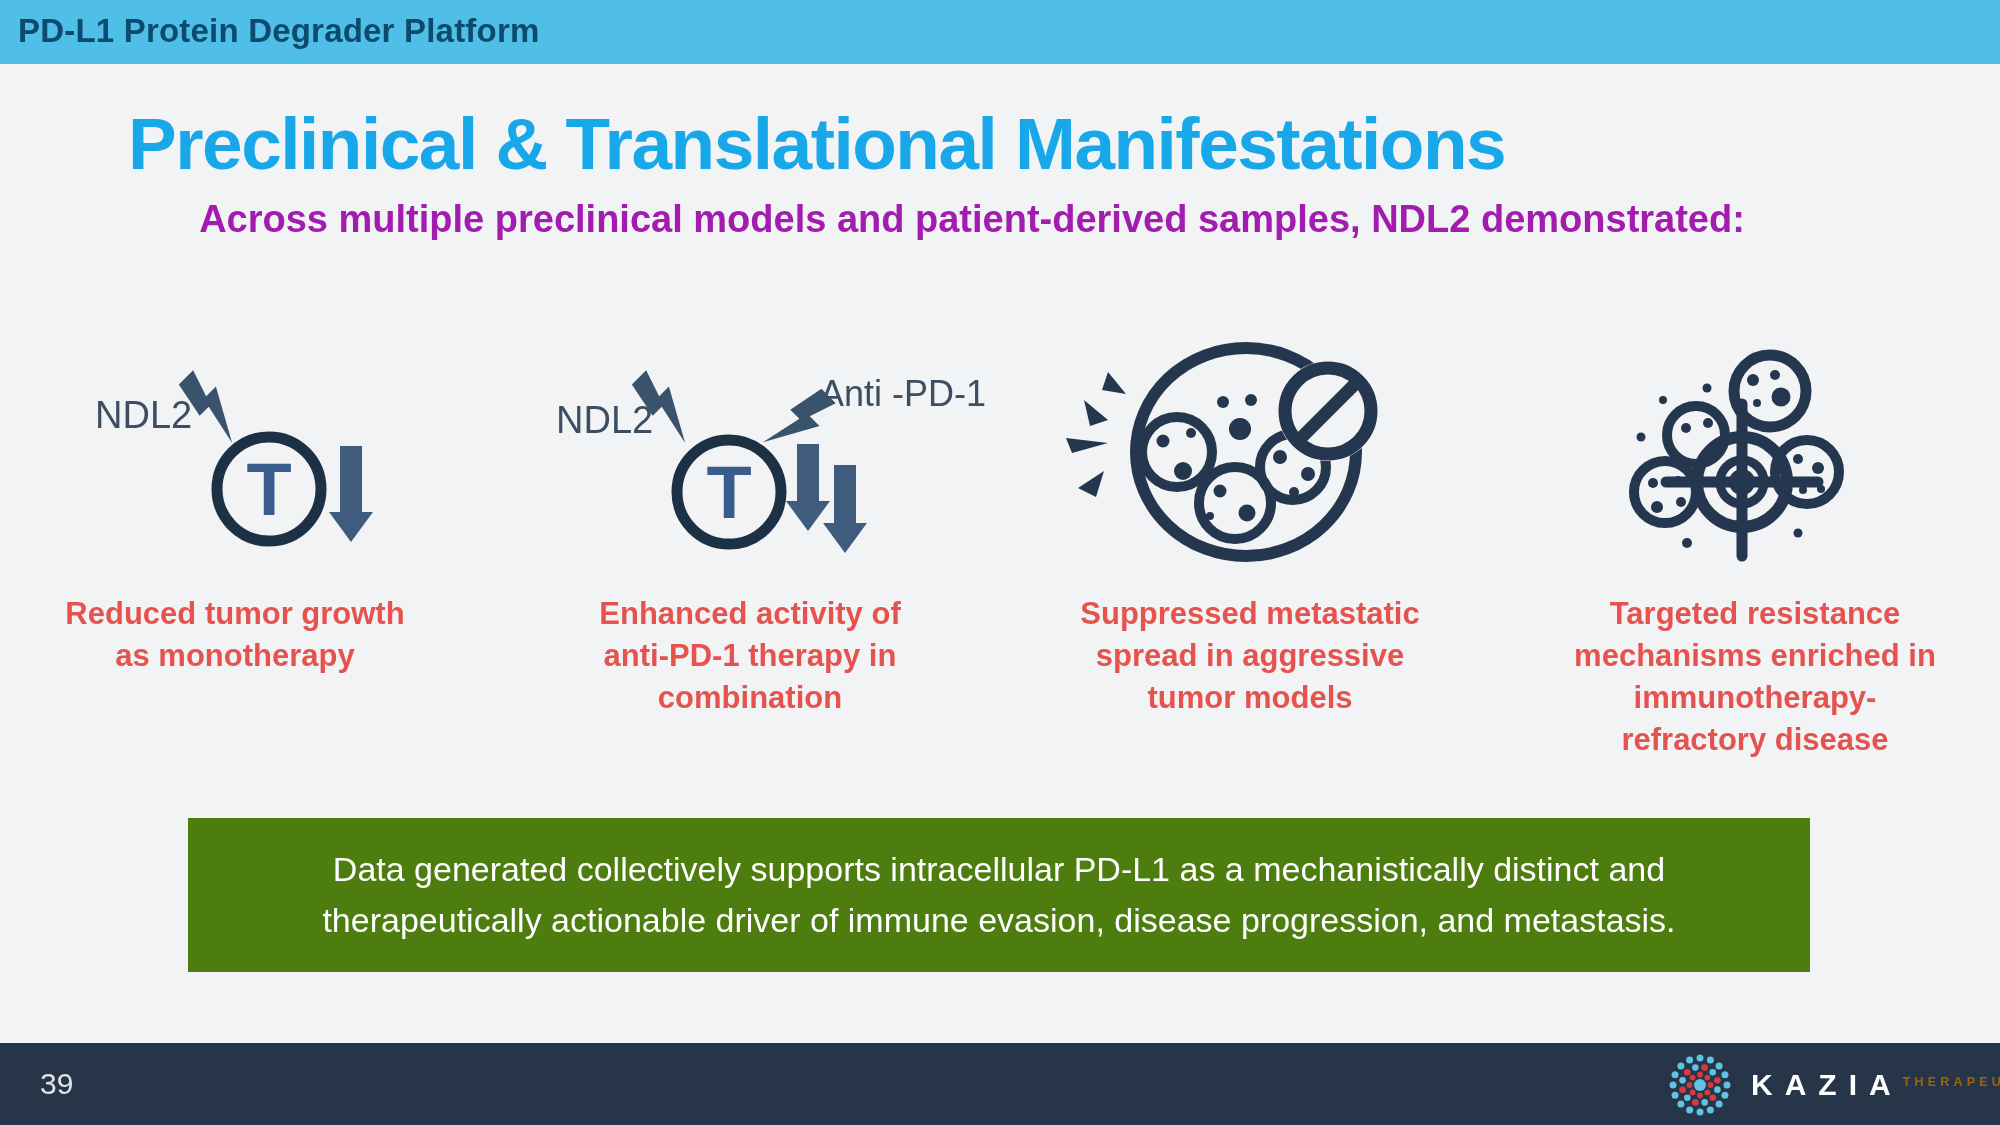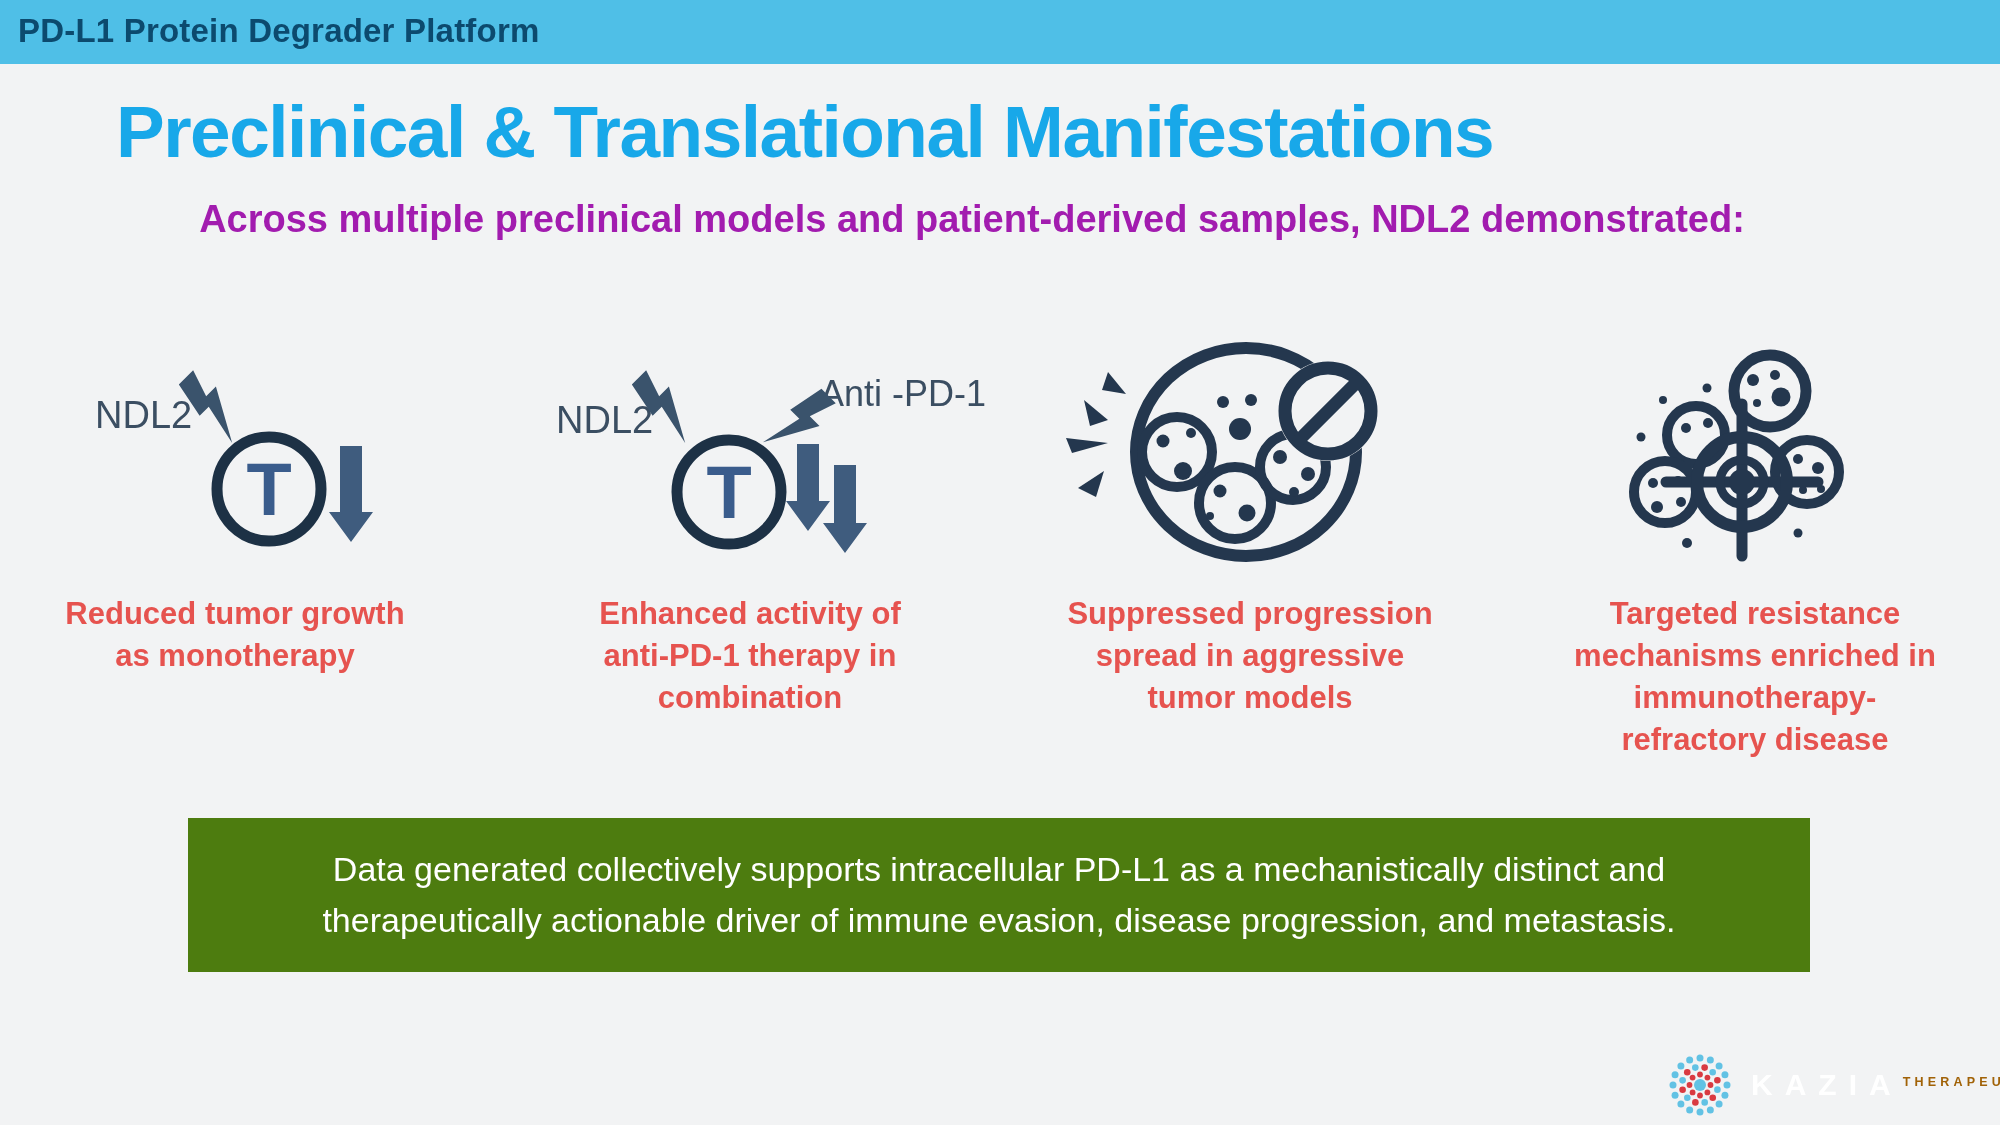--- a/index.html
+++ b/index.html
@@ -9,21 +9,21 @@
     background:#f2f3f4;font-family:"Liberation Sans",sans-serif;
   }
   
   .topbar{position:absolute;left:0;top:0;width:2000px;height:64px;background:#4fbfe7;}
   .topbar-title{
     padding-left:18px;line-height:62px;color:#0c4a6e;
     font-size:33px;font-weight:bold;letter-spacing:.2px;
   }
   
   .title{
-    position:absolute;left:112px;top:86px;margin:4px;
+    position:absolute;left:112px;top:86px;margin:16px;
     color:#18a8e9;font-size:73px;font-weight:bold;letter-spacing:-1.5px;white-space:nowrap;
   }
   .subtitle{
     position:absolute;left:0;top:198px;width:1920px;text-align:center;
     color:#a21caf;font-size:38px;font-weight:700;padding-left:24px;
   }
   
   .col{position:absolute;top:340px;height:420px;overflow:visible;}
   .col svg{display:block;overflow:visible;}
   .col-1{left:40px;width:390px;}
@@ -125,21 +125,21 @@
           <circle cx="258" cy="134" r="7"></circle>
           <circle cx="244" cy="152" r="5"></circle>
       </g>
 
       <g>
         <circle cx="278" cy="71" r="50" fill="#f2f3f4" stroke="none"></circle>
         <circle cx="278" cy="71" r="43" stroke-width="13"></circle>
         <line x1="249" y1="100" x2="307" y2="42" stroke-width="13" stroke-linecap="round"></line>
       </g>
     </svg>
-    <div class="caption">Suppressed progression
+    <div class="caption">Suppressed metastatic
 spread in aggressive
 tumor models</div>
   </section>
 
   <section class="col col-4">
     <svg width="420" height="230" viewBox="0 0 420 230" fill="none" stroke="#24374e">
 
       <g>
         <circle cx="225" cy="51" r="36" stroke-width="11"></circle>
         <circle cx="151" cy="95" r="29" stroke-width="10"></circle>
@@ -180,20 +180,23 @@
 mechanisms enriched in
 immunotherapy-
 refractory disease</div>
   </section>
 
   <div class="summary">
     <div>Data generated collectively supports intracellular PD-L1 as a mechanistically distinct and
 therapeutically actionable driver of immune evasion, disease progression, and metastasis.</div>
   </div>
 
+  <footer class="footer">
+    <div class="page-number">39</div>
+  </footer>
   <div class="logo-box">
     <svg width="70" height="70" viewBox="0 0 70 70">
       <circle cx="35" cy="35" r="6" fill="#62c2e4"></circle>
     <circle cx="35.00" cy="8.00" r="3.5" fill="#62c2e4"></circle>
         <circle cx="45.33" cy="10.06" r="3.5" fill="#62c2e4"></circle>
         <circle cx="54.09" cy="15.91" r="3.5" fill="#62c2e4"></circle>
         <circle cx="59.94" cy="24.67" r="3.5" fill="#62c2e4"></circle>
         <circle cx="62.00" cy="35.00" r="3.5" fill="#62c2e4"></circle>
         <circle cx="59.94" cy="45.33" r="3.5" fill="#62c2e4"></circle>
         <circle cx="54.09" cy="54.09" r="3.5" fill="#62c2e4"></circle>

